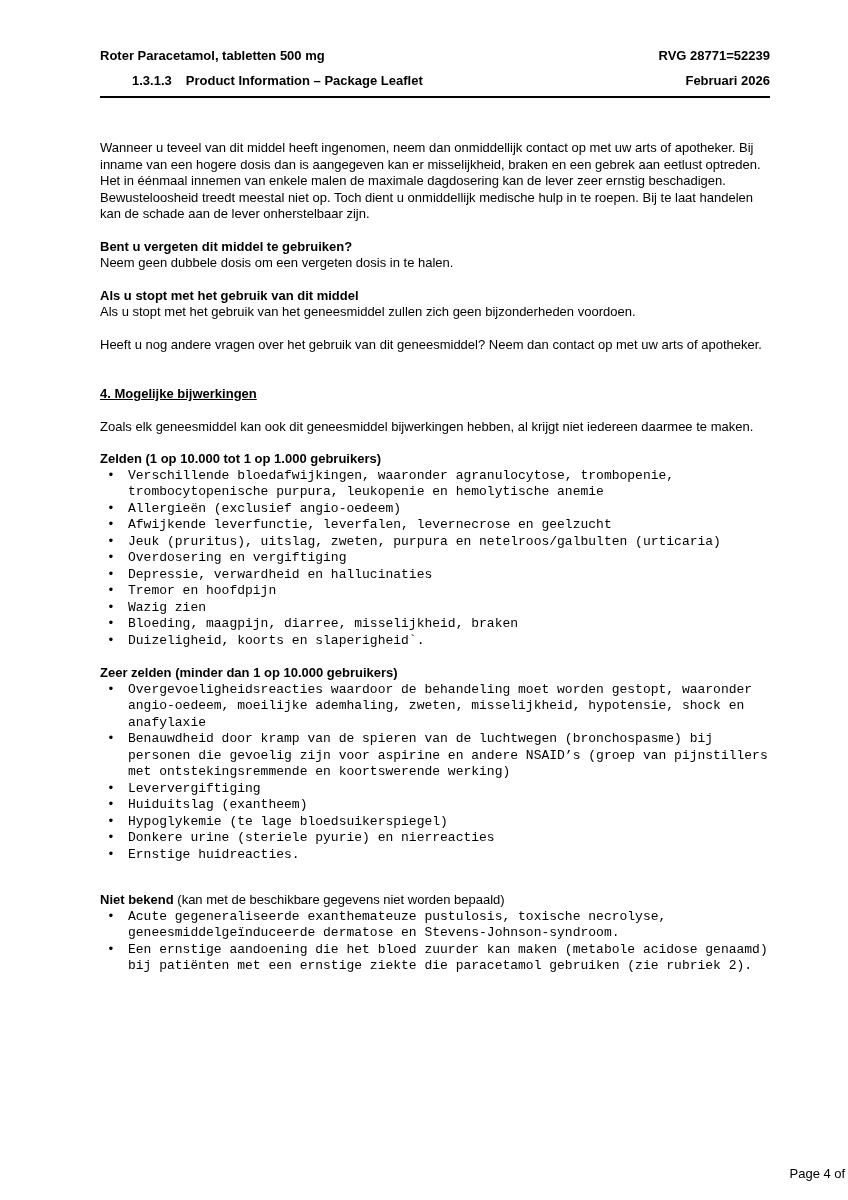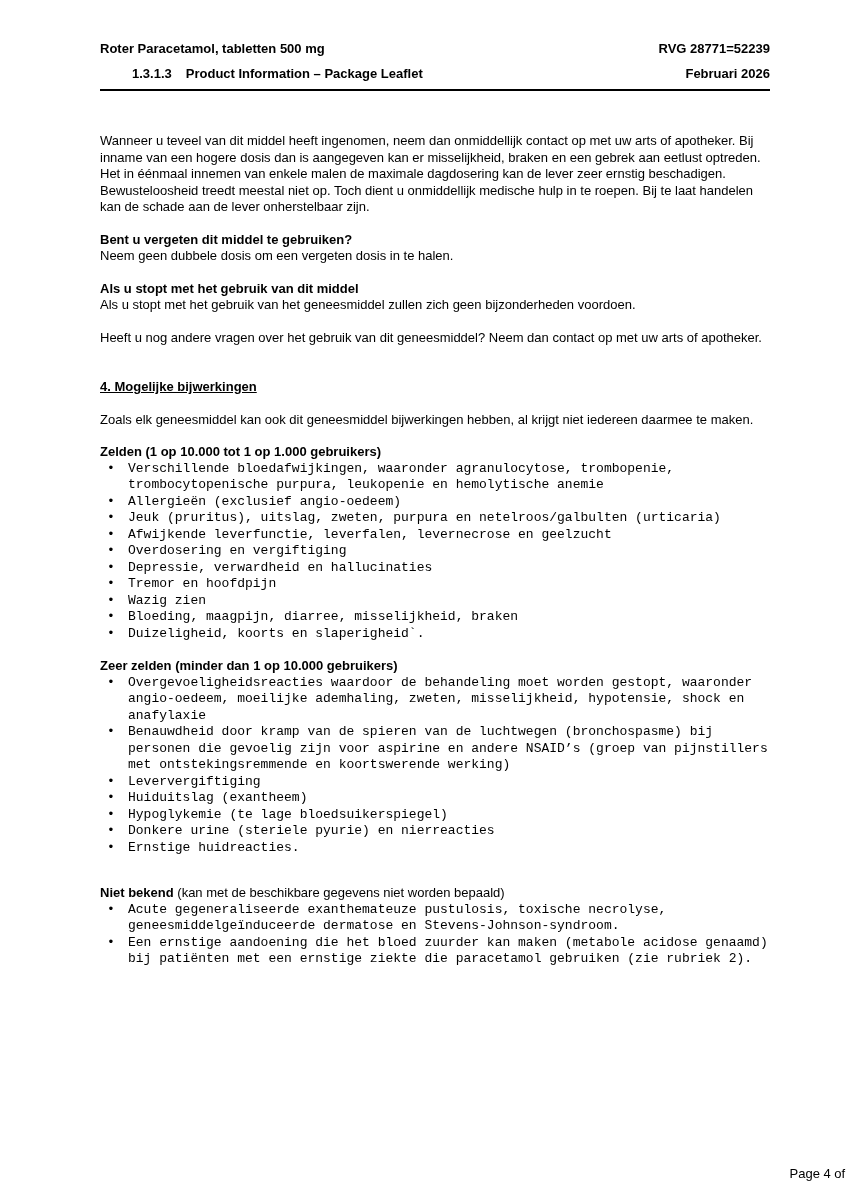--- a/index.html
+++ b/index.html
@@ -14,21 +14,21 @@
     background: #ffffff;
     color: #000000;
     font-family: "Liberation Sans", sans-serif;
     font-size: 13px;
     line-height: 16.5px;
     overflow: hidden;
   }
   .content {
     position: absolute;
     left: 100px;
-    top: 41px;
+    top: 48px;
     width: 670px;
   }
   
   .hdr-row {
     display: flex;
     justify-content: space-between;
     font-weight: bold;
     line-height: 16px;
   }
   .hdr-row2 { margin-top: 9px; }
@@ -100,22 +100,22 @@
 
     <p class="gap1">Heeft u nog andere vragen over het gebruik van dit geneesmiddel? Neem dan contact op met uw arts of apotheker.</p>
 
     <p class="gap2 bold">4. Mogelijke bijwerkingen</p>
     <p class="gap1">Zoals elk geneesmiddel kan ook dit geneesmiddel bijwerkingen hebben, al krijgt niet iedereen daarmee te maken.</p>
 
     <p class="gap1 bold">Zelden (1 op 10.000 tot 1 op 1.000 gebruikers)</p>
     <ul class="bullets">
         <li>Verschillende bloedafwijkingen, waaronder agranulocytose, trombopenie, trombocytopenische purpura, leukopenie en hemolytische anemie</li>
         <li>Allergieën (exclusief angio-oedeem)</li>
+        <li>Afwijkende leverfunctie, leverfalen, levernecrose en geelzucht</li>
         <li>Jeuk (pruritus), uitslag, zweten, purpura en netelroos/galbulten (urticaria)</li>
-        <li>Afwijkende leverfunctie, leverfalen, levernecrose en geelzucht</li>
         <li>Overdosering en vergiftiging</li>
         <li>Depressie, verwardheid en hallucinaties</li>
         <li>Tremor en hoofdpijn</li>
         <li>Wazig zien</li>
         <li>Bloeding, maagpijn, diarree, misselijkheid, braken</li>
         <li>Duizeligheid, koorts en slaperigheid`.</li>
       </ul>
 
     <p class="gap1 bold">Zeer zelden (minder dan 1 op 10.000 gebruikers)</p>
     <ul class="bullets">

